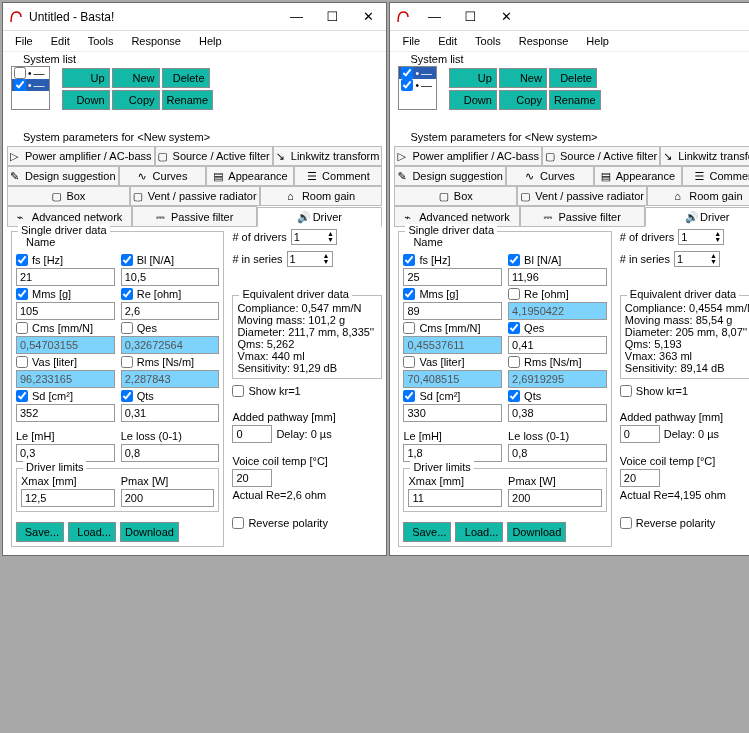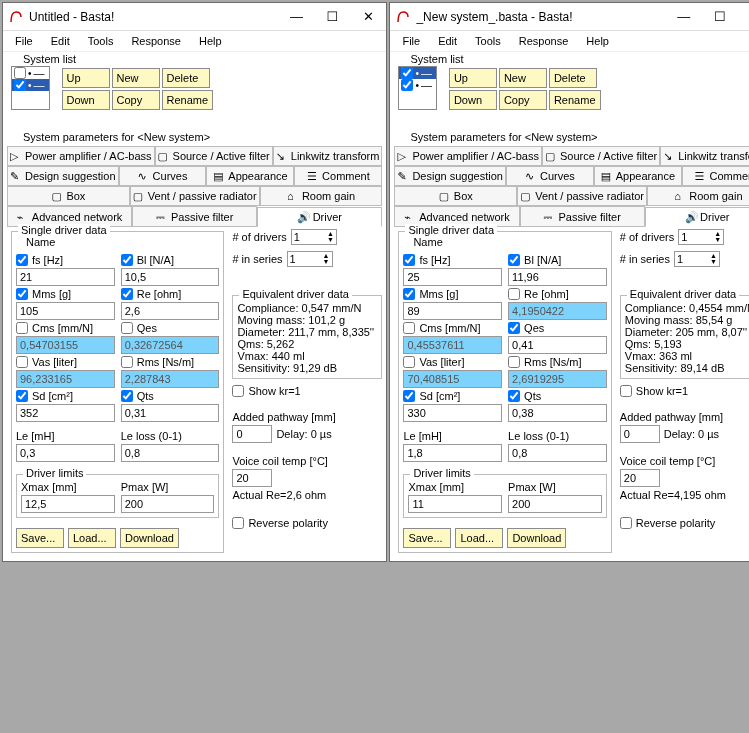--- a/index.html
+++ b/index.html
@@ -10,21 +10,21 @@
 .titlebar .title { flex: 1; font-size: 12px; }
 .titlebar .winbtn { width: 36px; height: 28px; display: flex; align-items: center; justify-content: center; border: none; background: transparent; font-size: 13px; cursor: default; }
 .menubar { display: flex; gap: 6px; padding: 2px 6px; background: #fff; border-bottom: 1px solid #eee; }
 .menubar span { padding: 2px 6px; }
 .section-label { padding: 1px 20px; font-size: 11px; }
 .syslist-wrap { border: 1px solid #888; margin: 0 4px 2px 4px; background: #fff; }
 .syslist-row { display: flex; gap: 6px; }
 .syslist { flex: 1; background: #fff; }
 .sys-item { display: flex; align-items: center; gap: 2px; padding: 0 2px; }
 .sys-item.selected { background: #2a5db0; color: #fff; }
-.btn { border: 1px solid #8b8b8b; background: #fef9c3; padding: 3px 4px; font-size: 11px; min-width: 48px; text-align: left; }
+.btn { border: 1px solid #8b8b8b; background: #14b8a6; padding: 3px 4px; font-size: 11px; min-width: 48px; text-align: right; }
 .btn-col { display: flex; flex-direction: column; gap: 2px; padding: 2px; }
 .btn-row { display: flex; gap: 2px; }
 .group { border: 1px solid #bcbcbc; margin: 2px 4px; padding: 4px 4px; position: relative; }
 .group > .legend { position: absolute; top: -8px; left: 6px; background: #fff; padding: 0 3px; font-size: 11px; }
 .tabs { margin: 2px 4px; }
 .tabrow { display: flex; border-bottom: 1px solid #bcbcbc; }
 .tab { flex: 1; display: flex; align-items: center; justify-content: center; gap: 3px; padding: 3px 2px; border: 1px solid #bcbcbc; border-bottom: none; background: #f6f6f6; font-size: 11px; white-space: nowrap; }
 .tab.active { background: #fff; border-bottom: 1px solid #fff; position: relative; top: 1px; }
 .tab .ticon { width: 12px; height: 12px; display: inline-block; }
 .field { border: 1px solid #999; background: #fff; padding: 2px 3px; font-size: 11px; width: 100%; }
@@ -33,21 +33,21 @@
 input[type=checkbox] { width: 12px; height: 12px; }
 .cols { display: flex; gap: 6px; }
 .col { display: flex; flex-direction: column; gap: 2px; }
 .lbl { font-size: 11px; }
 .spin { border: 1px solid #999; display: flex; align-items: center; width: 46px; }
 .spin input { border: none; width: 28px; padding: 1px 2px; font-size: 11px; }
 .spin .arrows { display: flex; flex-direction: column; margin-left: auto; }
 .spin .arrows span { font-size: 7px; line-height: 6px; padding: 0 2px; cursor: default; }
 .tiny-icon { font-size: 10px; }
 .row { display: flex; align-items: center; gap: 4px; }
-.subgroup { border: 1px solid #bcbcbc; padding: 6px 4px 4px 4px; position: relative; margin-top: 12px; }
+.subgroup { border: 1px solid #bcbcbc; padding: 6px 4px 4px 4px; position: relative; margin-top: 6px; }
 .subgroup > .legend { position: absolute; top: -8px; left: 6px; background: #fff; padding: 0 3px; font-size: 11px; }
 svg { display: block; }
 </style>
 </head>
 <body>
 
 <div class="window">
     <div class="titlebar">
       <span class="icon">
         <svg width="14" height="14" viewBox="0 0 14 14">
@@ -302,21 +302,20 @@
   </div>
     </div>
   </div>
 <div class="window">
     <div class="titlebar">
       <span class="icon">
         <svg width="14" height="14" viewBox="0 0 14 14">
           <path d="M2 12 Q2 2 7 2 Q12 2 12 7" stroke="#c00" fill="none" stroke-width="1.5"></path>
         </svg>
       </span>
-    <span class="title">_New system_.basta - Basta!</span>
     <button class="winbtn">—</button>
     <button class="winbtn">☐</button>
     <button class="winbtn">✕</button>
     </div>
     <div class="menubar">
       <span>File</span>
       <span>Edit</span>
       <span>Tools</span>
       <span>Response</span>
       <span>Help</span>

